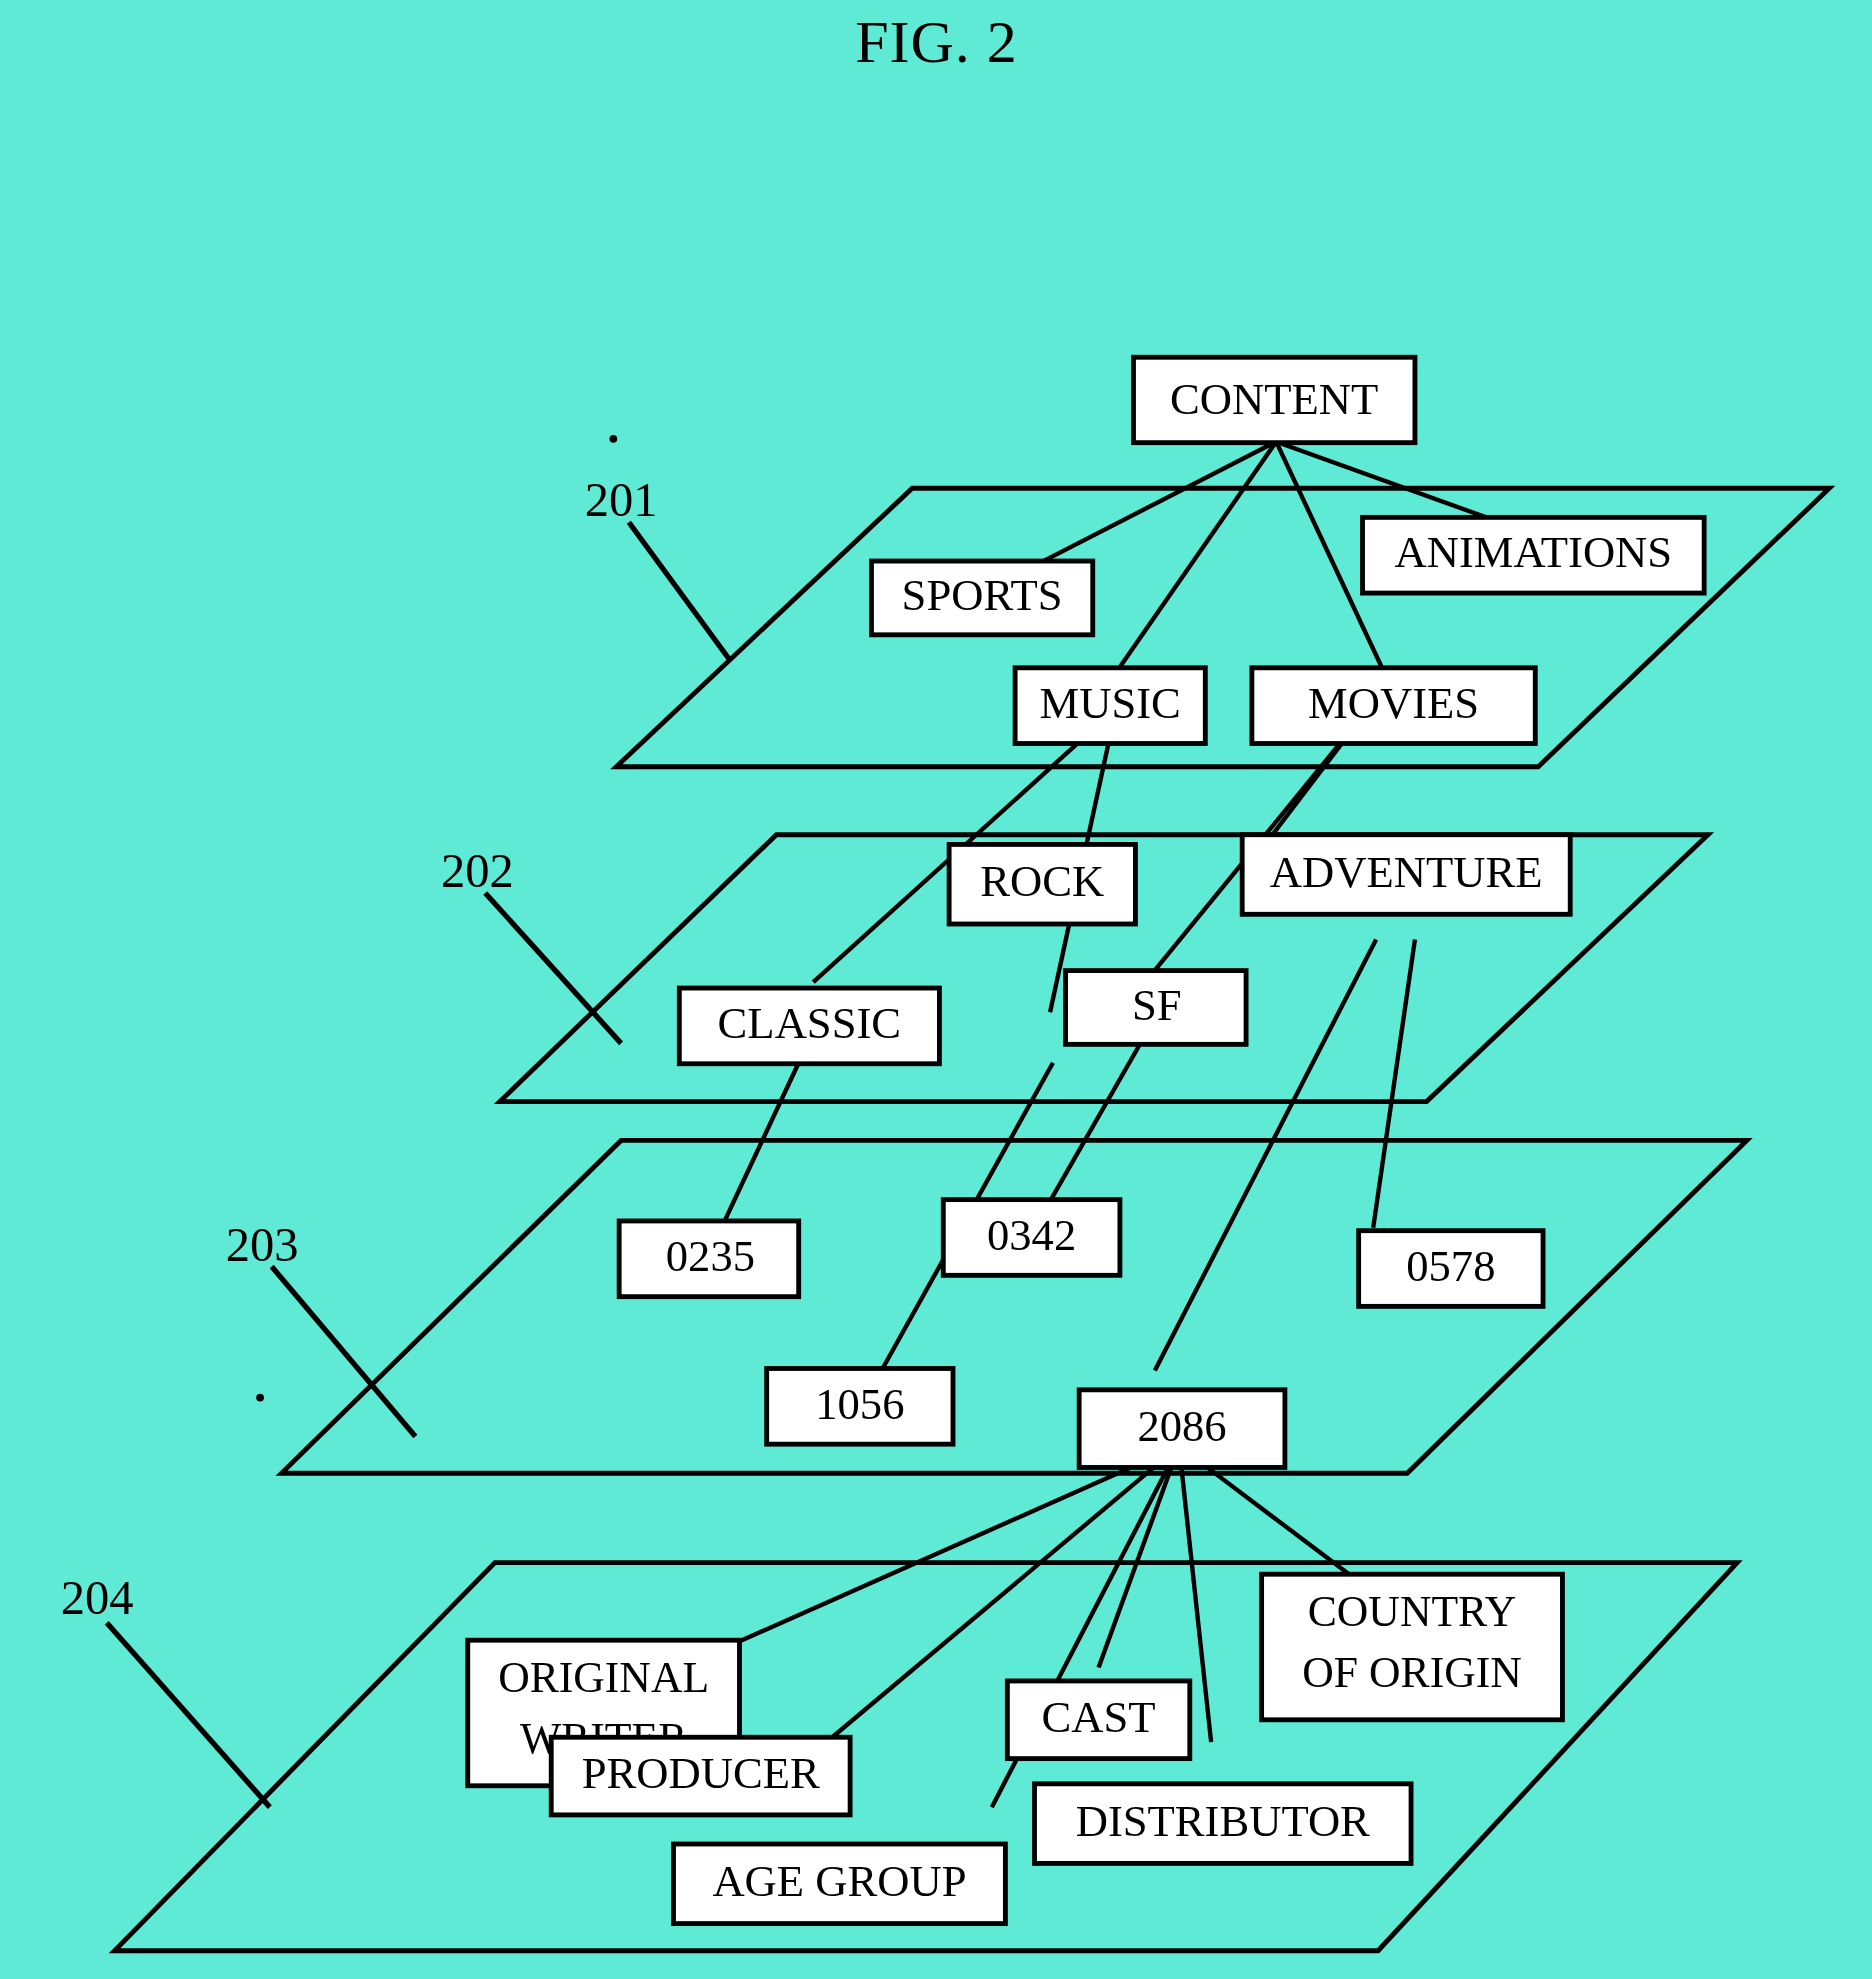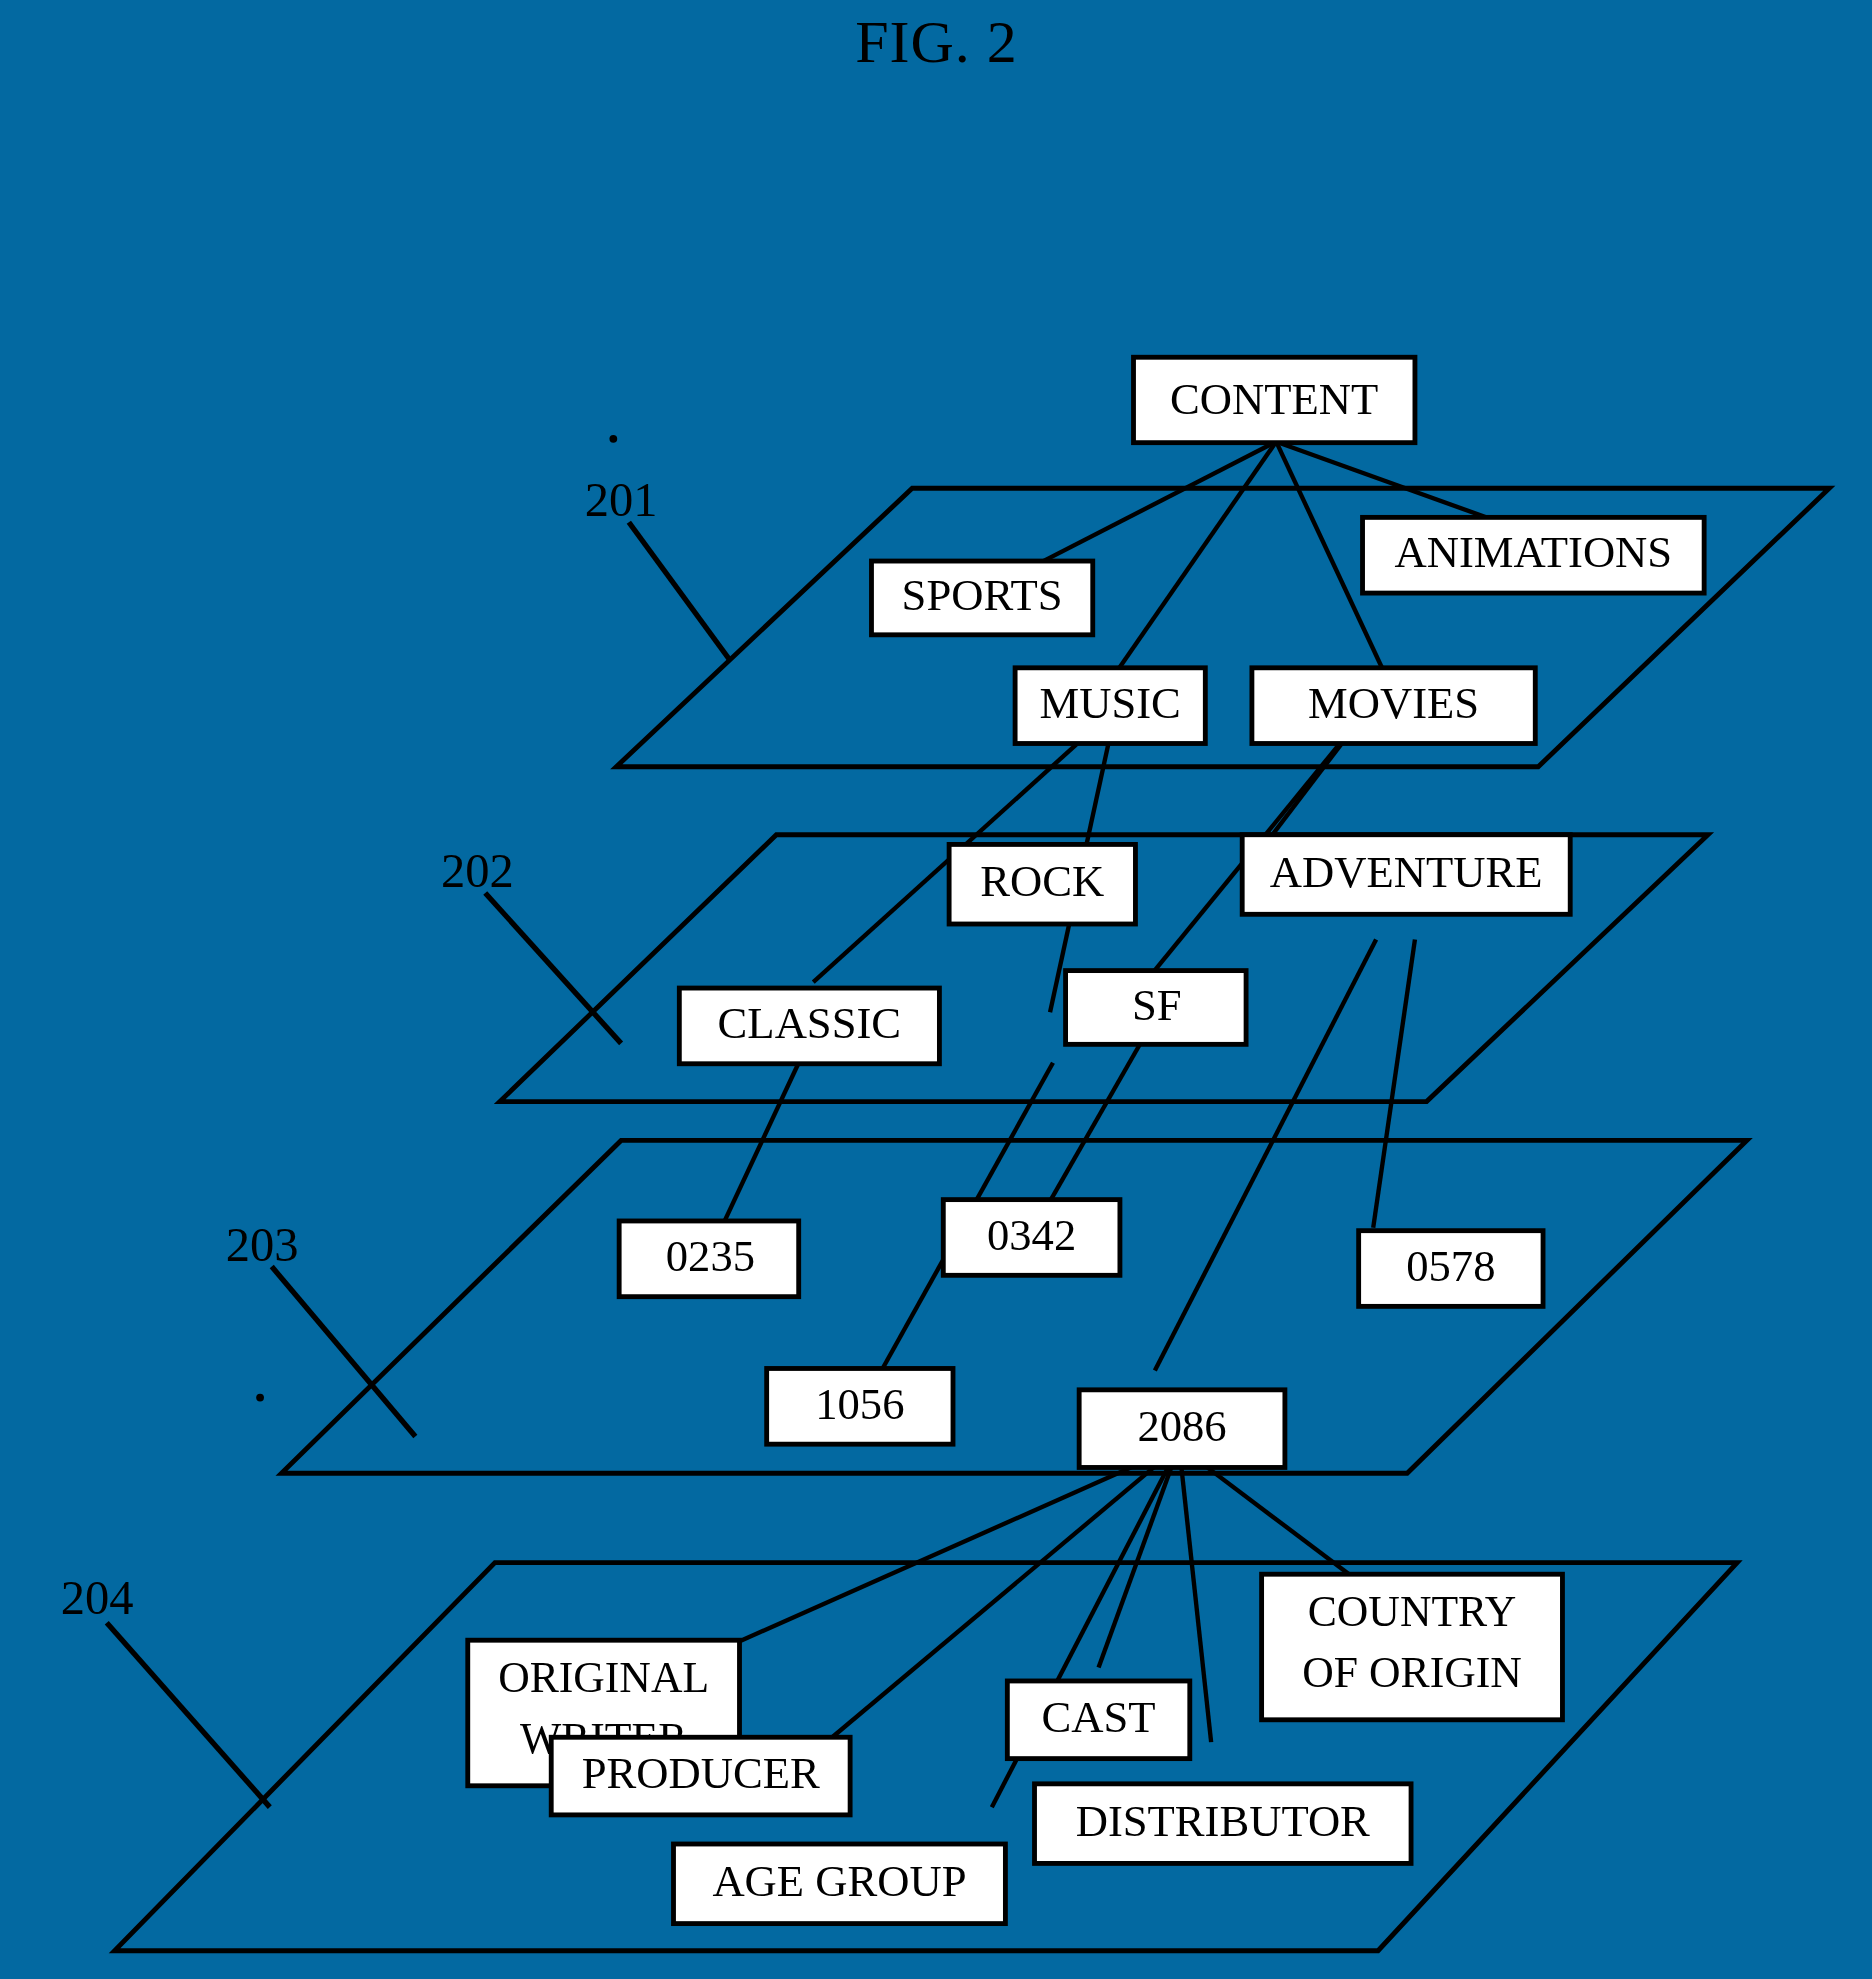--- a/index.html
+++ b/index.html
@@ -4,21 +4,21 @@
 <style>
   html, body {
     margin: 0;
     padding: 0;
     background: #ffffff;
   }
   #page {
     position: relative;
     width: 1873px;
     height: 1980px;
-    background: #0369a1;
+    background: #5eead4;
     font-family: "Liberation Serif", "DejaVu Serif", serif;
     overflow: hidden;
   }
   #fig-title {
     position: absolute;
     top: 7.8px;
     left: 0;
     width: 1873px;
     text-align: center;
     font-size: 60px;

